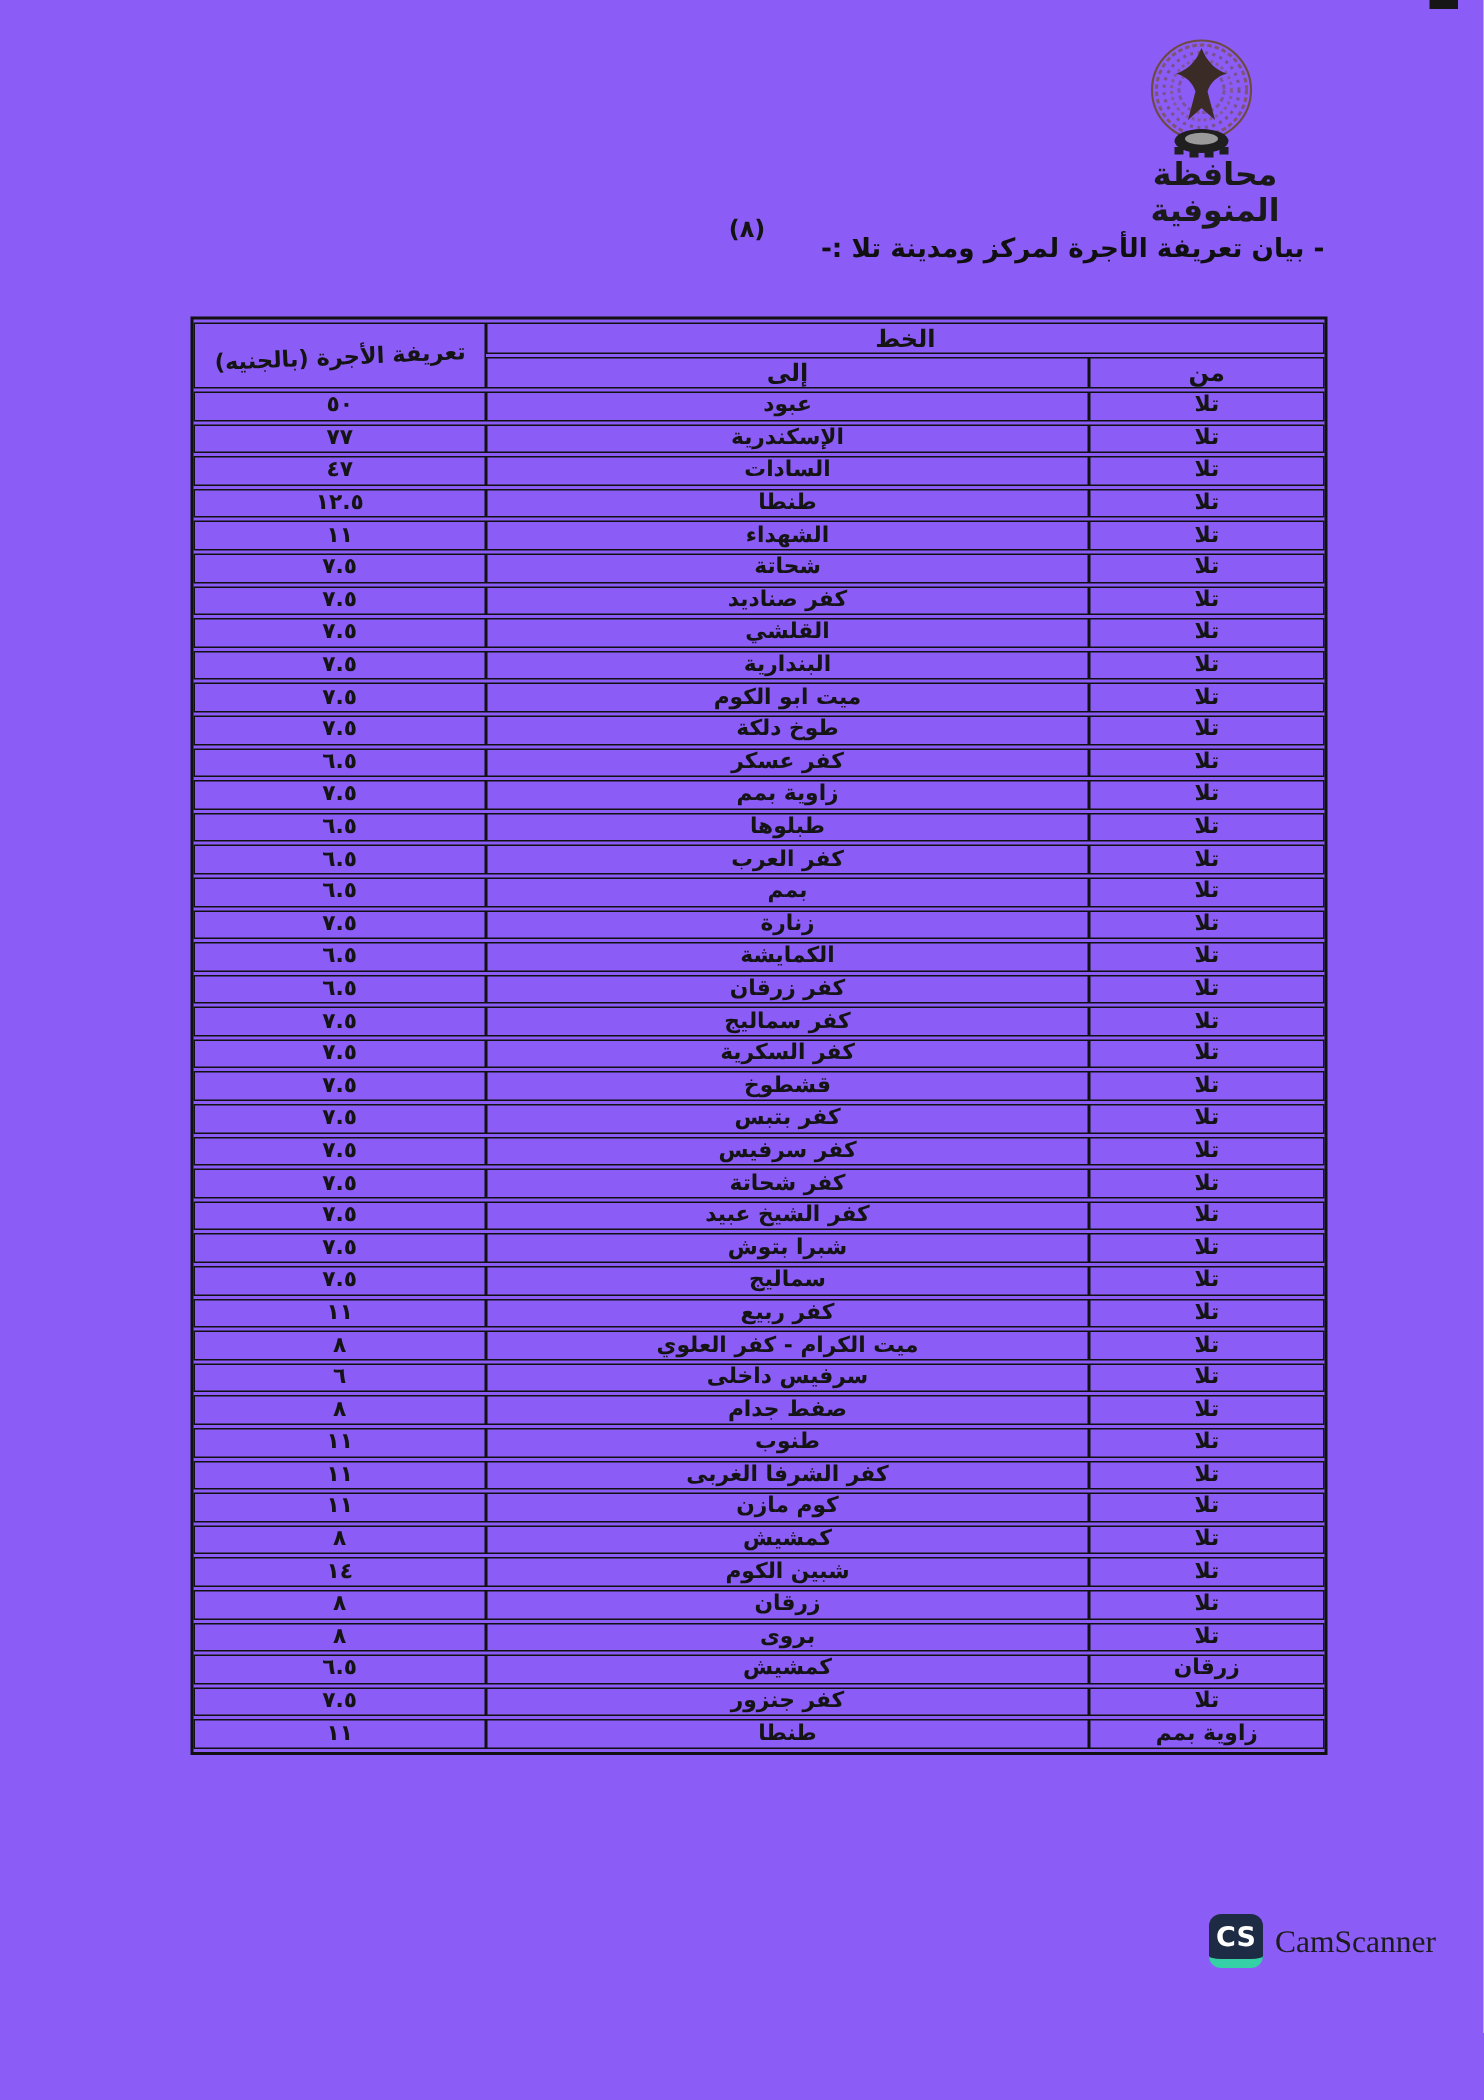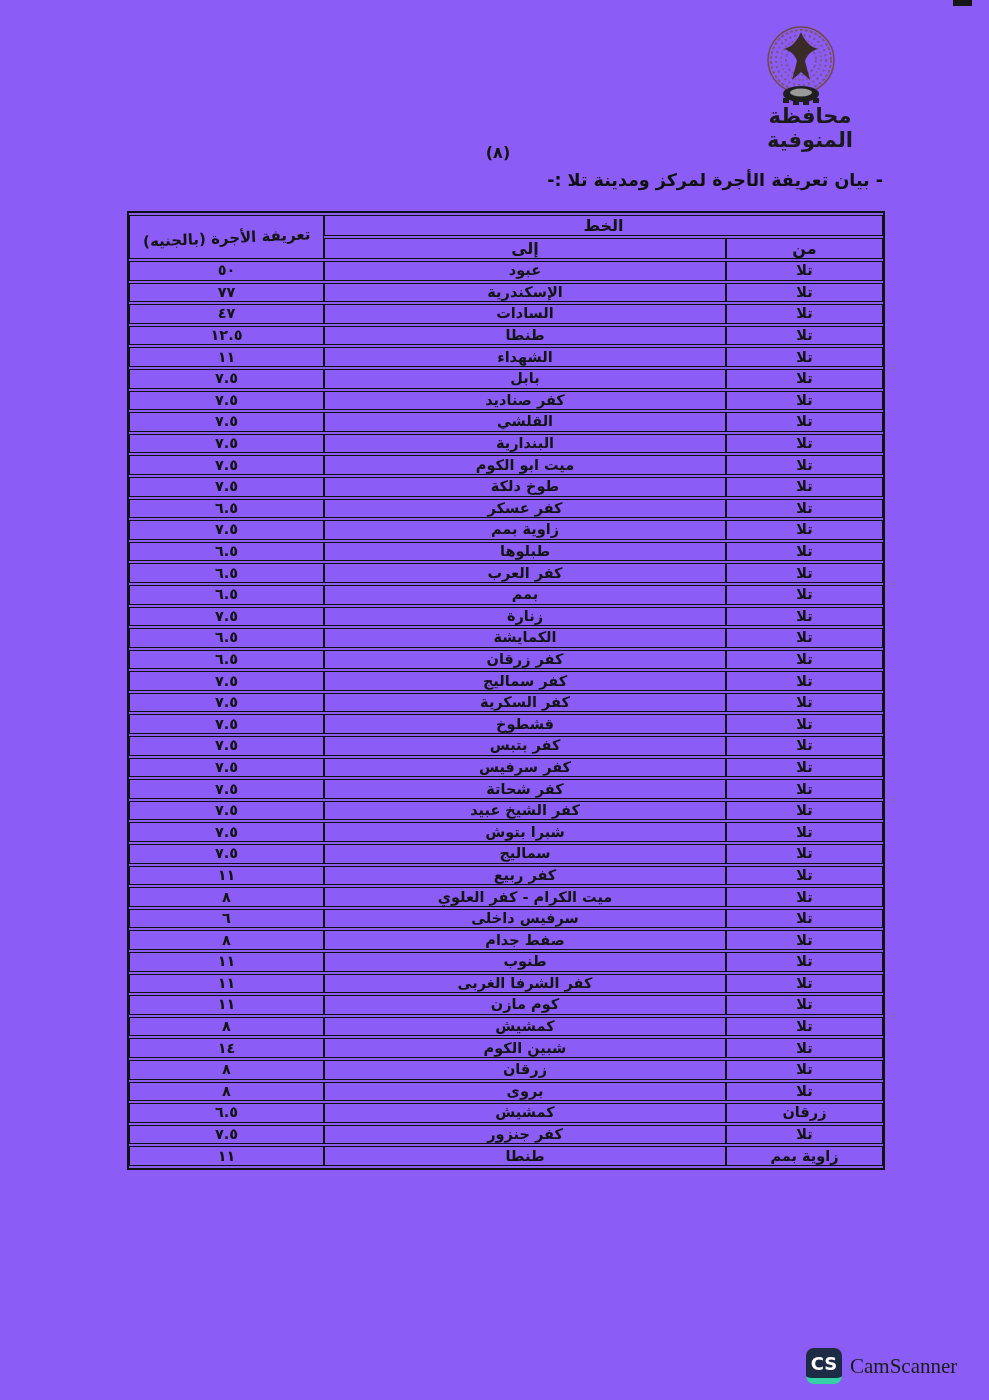--- a/index.html
+++ b/index.html
@@ -20,21 +20,21 @@
   .gov-name{
     position:absolute;left:735px;top:104px;width:150px;
     text-align:center;direction:rtl;
     font-size:21px;font-weight:bold;letter-spacing:-0.5px;color:#1a1a1a;
   }
   .page-number{
     position:absolute;left:468px;top:143px;width:60px;text-align:center;
     font-size:16px;font-weight:bold;
   }
   .doc-title{
-    position:absolute;right:106px;top:170px;
+    position:absolute;right:106px;top:156px;
     direction:rtl;text-align:right;
     font-size:17.5px;font-weight:bold;color:#101010;
     letter-spacing:-0.3px;
   }
   
   table.fare{
     position:absolute;left:127px;top:211px;
     width:754px;
     direction:rtl;
     border-collapse:separate;border-spacing:0 2px;
@@ -54,21 +54,21 @@
     transform:rotate(-2.5deg);
     font-size:15px;
   }
   table.fare td{
     height:17.6px;
     font-size:14.5px;
     line-height:17px;
   }
   td.c-fare{font-size:13.5px;letter-spacing:1px;}
   
-  .cs-footer{position:absolute;left:806px;top:1348px;display:flex;align-items:center;}
+  .cs-footer{position:absolute;left:806px;top:1276px;display:flex;align-items:center;}
   .cs-badge{
     width:36px;height:36px;border-radius:8px;
     background:#1d2b45;
     border-bottom:6px solid #35d0a5;
     box-sizing:border-box;
     display:flex;align-items:center;justify-content:center;
     color:#ffffff;font-size:18px;font-weight:bold;
     font-family:"DejaVu Sans",sans-serif;
   }
   .cs-label{
@@ -149,21 +149,21 @@
     </tr>
 
     <tr>
       <td class="c-from">تلا</td>
       <td class="c-to">الشهداء</td>
       <td class="c-fare">١١</td>
     </tr>
 
     <tr>
       <td class="c-from">تلا</td>
-      <td class="c-to">بابل</td>
+      <td class="c-to">شحاتة</td>
       <td class="c-fare">٧.٥</td>
     </tr>
 
     <tr>
       <td class="c-from">تلا</td>
       <td class="c-to">كفر صناديد</td>
       <td class="c-fare">٧.٥</td>
     </tr>
 
     <tr>

